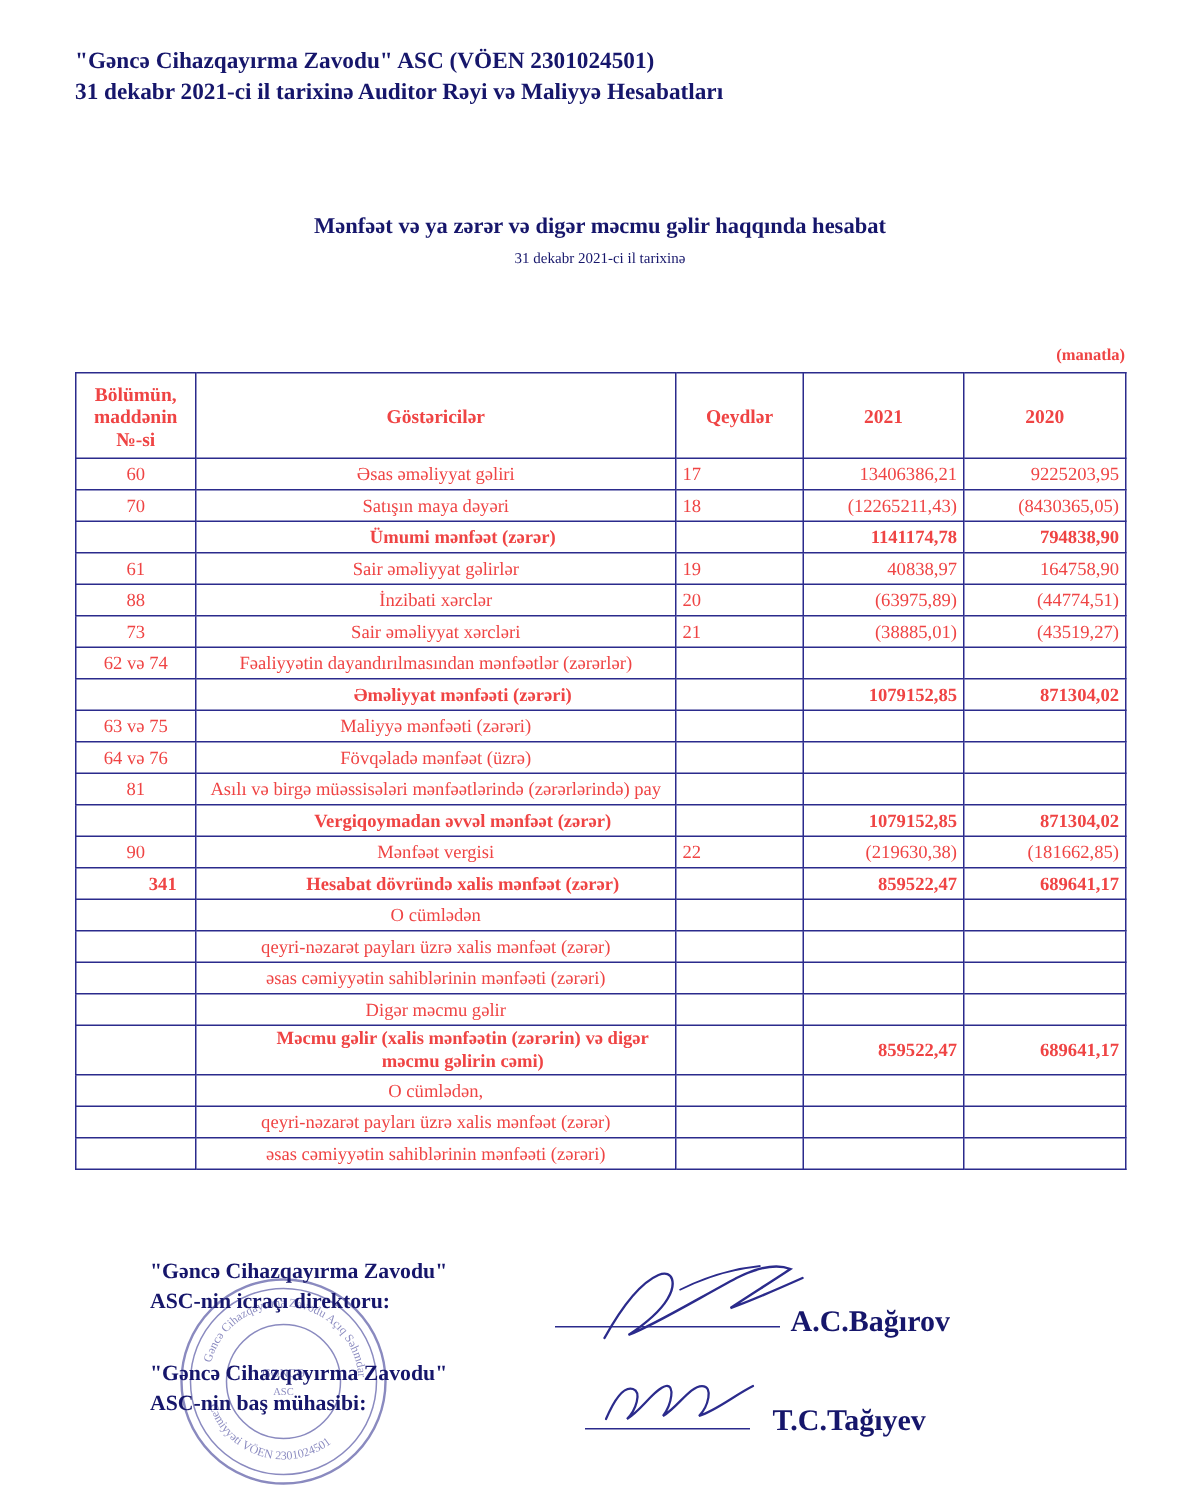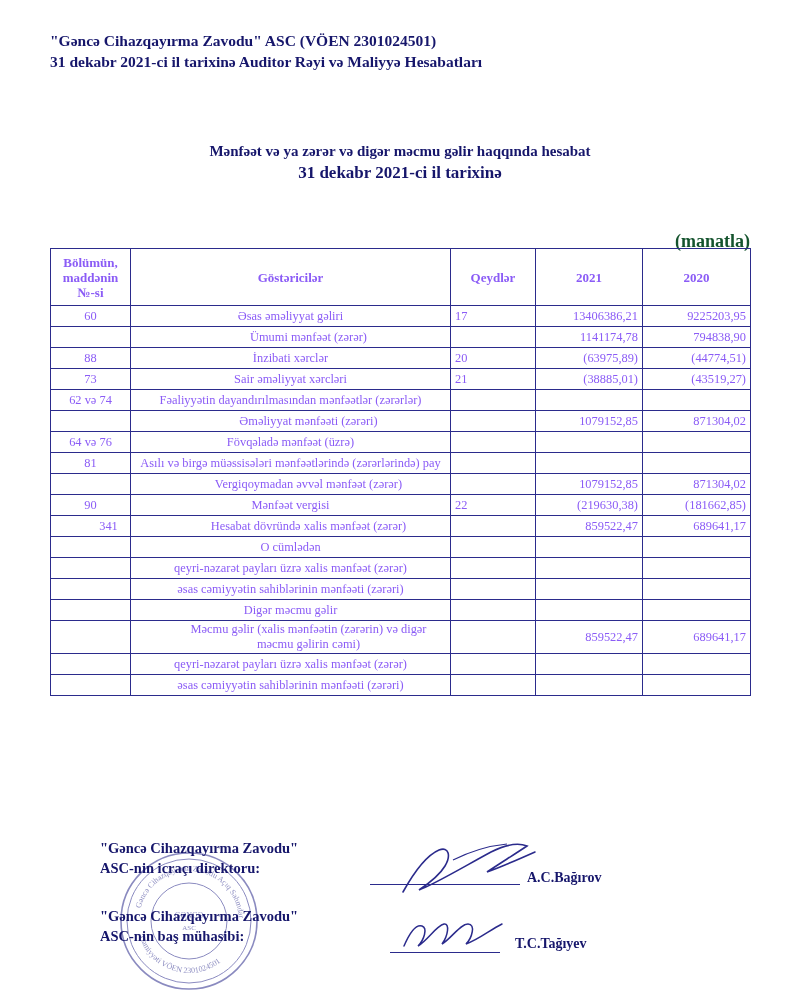--- a/index.html
+++ b/index.html
@@ -45,44 +45,44 @@
     width: 800px;
     text-align: center;
     color: #16166b;
   }
   .title-block .t1 {
     font-size: 15px;
     font-weight: bold;
     line-height: 22px;
   }
   .title-block .t2 {
-    font-size: 17px;
-    font-weight: bold;
+    font-size: 10px;
+    font-weight: normal;
     line-height: 22px;
   }
 
   
   .units {
     position: absolute;
     right: 50px;
     top: 231px;
-    font-size: 18px;
-    font-weight: bold;
-    color: #14532d;
+    font-size: 11px;
+    font-weight: bold;
+    color: #ef4444;
   }
 
   
   table.fin {
     position: absolute;
     left: 50px;
     top: 248px;
     width: 700px;
     border-collapse: collapse;
     table-layout: fixed;
-    color: #8b5cf6;
+    color: #ef4444;
   }
   table.fin td, table.fin th {
     border: 1px solid #2b2b8c;
     font-size: 12.4px;
     padding: 1px 4px;
     height: 18px;
     vertical-align: middle;
   }
   table.fin thead th {
     text-align: center;
@@ -94,21 +94,21 @@
   col.c-code { width: 80px; }
   col.c-name { width: 320px; }
   col.c-note { width: 85px; }
   col.c-y1   { width: 107px; }
   col.c-y2   { width: 108px; }
 
   td.code { text-align: center; }
   td.name { text-align: center; padding-left: 6px; }
   td.note { text-align: left; }
   td.num  { text-align: right; padding-right: 6px; }
-  tr.bold td { font-weight: normal; padding-left: 40px; }
+  tr.bold td { font-weight: bold; padding-left: 40px; }
   td.name.two-line { line-height: 15px; }
 
   
   .sig-area {
     position: absolute;
     left: 0;
     top: 838px;
     width: 800px;
     height: 160px;
   }
@@ -128,21 +128,21 @@
   .sig-line {
     position: absolute;
     border-bottom: 1px solid #2b2b8c;
     height: 0;
   }
   .sig-line.l1 { left: 370px; top: 46px; width: 150px; }
   .sig-line.l2 { left: 390px; top: 114px; width: 110px; }
 
   .sig-name {
     position: absolute;
-    font-size: 14px;
+    font-size: 20px;
     font-weight: bold;
     color: #16166b;
     white-space: nowrap;
   }
   .sig-name.n1 { left: 527px; top: 32px; }
   .sig-name.n2 { left: 515px; top: 98px; }
 
   .sig-mark {
     position: absolute;
   }
@@ -195,26 +195,40 @@
       </tr>
     </thead>
     <tbody>
         <tr>
           <td class="code">60</td>
           <td class="name">Əsas əməliyyat gəliri</td>
           <td class="note">17</td>
           <td class="num">13406386,21</td>
           <td class="num">9225203,95</td>
         </tr>
+        <tr>
+          <td class="code">70</td>
+          <td class="name">Satışın maya dəyəri</td>
+          <td class="note">18</td>
+          <td class="num">(12265211,43)</td>
+          <td class="num">(8430365,05)</td>
+        </tr>
         <tr class="bold">
           <td class="code"></td>
           <td class="name">Ümumi mənfəət (zərər)</td>
           <td class="note"></td>
           <td class="num">1141174,78</td>
           <td class="num">794838,90</td>
+        </tr>
+        <tr>
+          <td class="code">61</td>
+          <td class="name">Sair əməliyyat gəlirlər</td>
+          <td class="note">19</td>
+          <td class="num">40838,97</td>
+          <td class="num">164758,90</td>
         </tr>
         <tr>
           <td class="code">88</td>
           <td class="name">İnzibati xərclər</td>
           <td class="note">20</td>
           <td class="num">(63975,89)</td>
           <td class="num">(44774,51)</td>
         </tr>
         <tr>
           <td class="code">73</td>
@@ -231,20 +245,27 @@
           <td class="num"></td>
         </tr>
         <tr class="bold">
           <td class="code"></td>
           <td class="name">Əməliyyat mənfəəti (zərəri)</td>
           <td class="note"></td>
           <td class="num">1079152,85</td>
           <td class="num">871304,02</td>
         </tr>
         <tr>
+          <td class="code">63 və 75</td>
+          <td class="name">Maliyyə mənfəəti (zərəri)</td>
+          <td class="note"></td>
+          <td class="num"></td>
+          <td class="num"></td>
+        </tr>
+        <tr>
           <td class="code">64 və 76</td>
           <td class="name">Fövqəladə mənfəət (üzrə)</td>
           <td class="note"></td>
           <td class="num"></td>
           <td class="num"></td>
         </tr>
         <tr>
           <td class="code">81</td>
           <td class="name two-line">Asılı və birgə müəssisələri mənfəətlərində (zərərlərində) pay</td>
           <td class="note"></td>
@@ -299,20 +320,27 @@
           <td class="note"></td>
           <td class="num"></td>
           <td class="num"></td>
         </tr>
         <tr class="bold">
           <td class="code"></td>
           <td class="name two-line">Məcmu gəlir (xalis mənfəətin (zərərin) və digər məcmu gəlirin cəmi)</td>
           <td class="note"></td>
           <td class="num">859522,47</td>
           <td class="num">689641,17</td>
+        </tr>
+        <tr>
+          <td class="code"></td>
+          <td class="name">O cümlədən,</td>
+          <td class="note"></td>
+          <td class="num"></td>
+          <td class="num"></td>
         </tr>
         <tr>
           <td class="code"></td>
           <td class="name">qeyri-nəzarət payları üzrə xalis mənfəət (zərər)</td>
           <td class="note"></td>
           <td class="num"></td>
           <td class="num"></td>
         </tr>
         <tr>
           <td class="code"></td>

